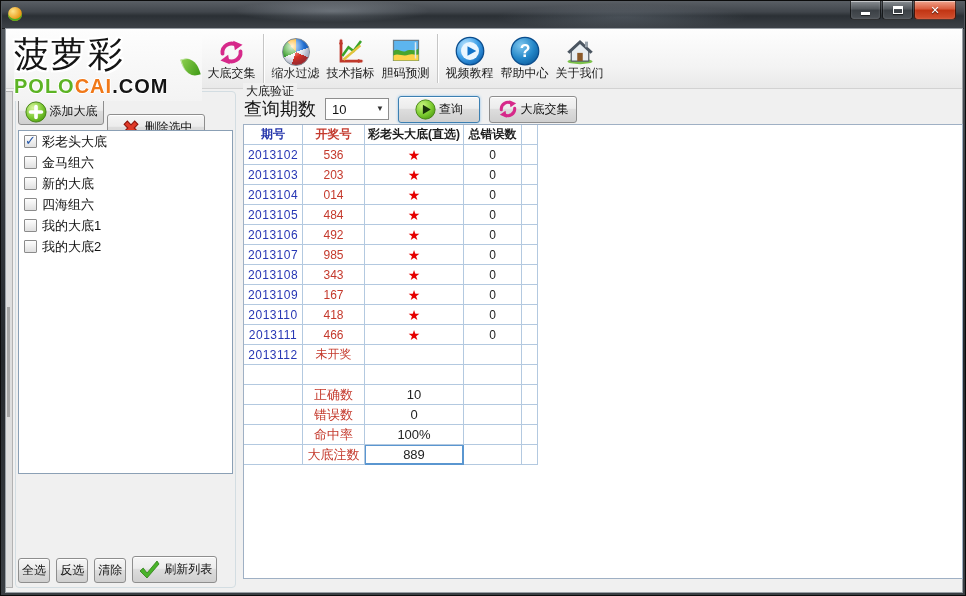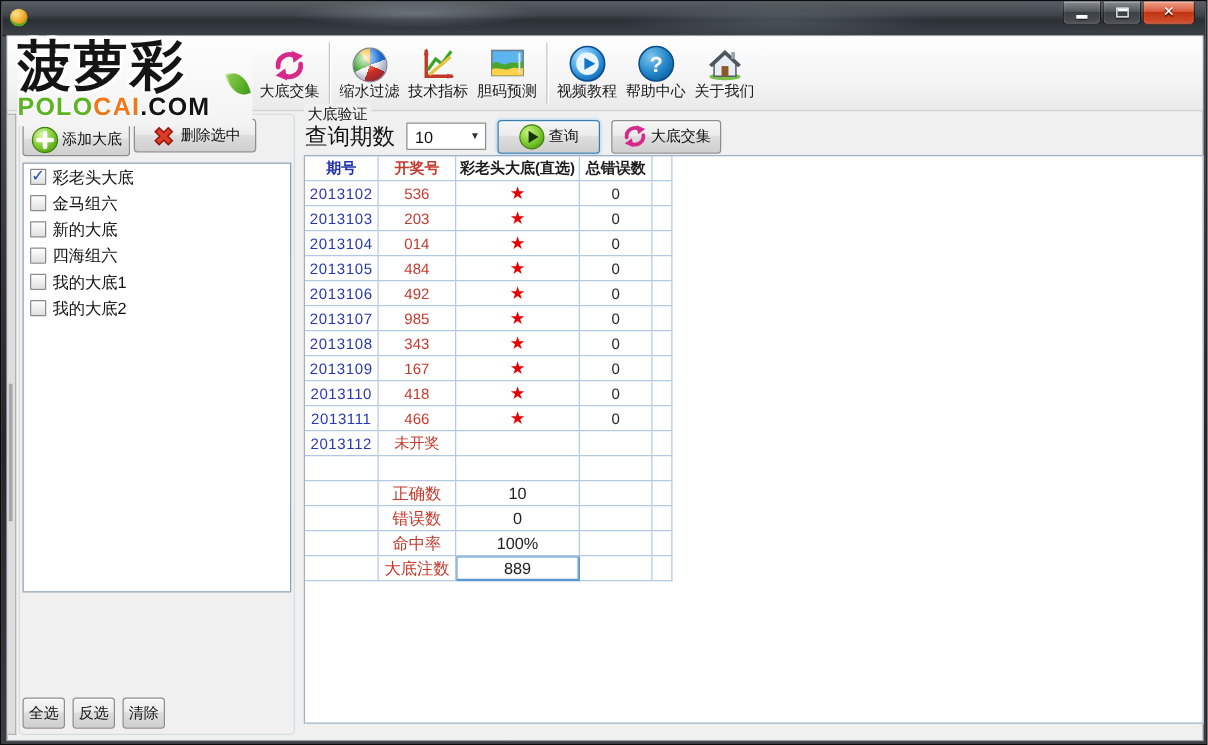--- a/index.html
+++ b/index.html
@@ -37,42 +37,42 @@
   .tb-label{font-size:12px;color:#1a1a1a;line-height:15px;white-space:nowrap;}
   .tb-sep{width:1px;background:#c6c6c6;margin:5px 4px;box-shadow:1px 0 0 #fff;}
   .globe{display:block;width:28px;height:28px;border-radius:50%;border:1px solid #7b8894;
     background:
       radial-gradient(circle at 35% 28%, rgba(255,255,255,.85), rgba(255,255,255,0) 48%),
       conic-gradient(#2277dd 0 70deg,#e9eef2 70deg 115deg,#dd3322 115deg 200deg,#f4f6f8 200deg 245deg,#44aa33 245deg 320deg,#ffaa00 320deg 360deg);
     box-shadow:inset -3px -4px 5px rgba(10,20,80,.30);}
   
   .logo{position:absolute;left:8px;top:2px;width:188px;height:70px;z-index:6;
     background:linear-gradient(180deg,#fdfdfd,#f3f3f3);}
-  .logo-cn{font-size:43px;line-height:45px;font-weight:bold;color:#141414;letter-spacing:2px;white-space:nowrap;
+  .logo-cn{font-size:35px;line-height:45px;font-weight:normal;color:#141414;letter-spacing:2px;white-space:nowrap;
     text-shadow:-2px 0 0 #fff,2px 0 0 #fff,0 -2px 0 #fff,0 2px 0 #fff,-2px -2px 0 #fff,2px 2px 0 #fff,-2px 2px 0 #fff,2px -2px 0 #fff;}
   .logo-en{font-size:20px;font-weight:900;line-height:21px;letter-spacing:1px;white-space:nowrap;
     text-shadow:-1px 0 0 #fff,1px 0 0 #fff,0 -1px 0 #fff,0 1px 0 #fff;}
   .logo-en .polo{color:#5cb324;}.logo-en .cai{color:#f07818;}.logo-en .com{color:#141414;}
   .logo-leaf{position:absolute;right:4px;top:26px;width:15px;height:20px;background:linear-gradient(135deg,#8fd14f,#3f9a17);
     border-radius:0 80% 0 80%;transform:rotate(-18deg);box-shadow:inset 1px 1px 0 rgba(255,255,255,.5);}
   
   .splitter{position:absolute;left:0;top:62px;width:7px;height:497px;background:#dedede;
     border:1px solid #b2b2b2;border-left:none;}
   .splitter-handle{position:absolute;left:1px;top:215px;width:3px;height:110px;background:#a6a6a6;}
   
   .left-group{position:absolute;left:9px;top:62px;width:221px;height:497px;
     border:1px solid #d3dde2;border-radius:4px;}
   .main-group{position:absolute;left:232px;top:62px;width:722px;height:497px;}
   .group-label{position:absolute;top:-8px;left:5px;background:#f0f0f0;padding:0 3px;font-size:12px;color:#1a1a1a;z-index:2;white-space:nowrap;}
   
   .btn{display:flex;align-items:center;justify-content:center;gap:3px;font-size:12px;color:#111;
     font-family:inherit;background:linear-gradient(180deg,#f5f5f5,#ececec 45%,#dddddd 50%,#cfcfcf);
     border:1px solid #8e8e8e;border-radius:3px;box-shadow:inset 0 1px 0 #fff;cursor:pointer;white-space:nowrap;padding:0;}
   .add-btn{position:absolute;left:2px;top:6px;width:86px;height:27px;}
-  .del-btn{position:absolute;left:91px;top:3px;width:98px;height:27px;}
+  .del-btn{position:absolute;left:91px;top:22px;width:98px;height:27px;}
   .ic{display:flex;align-items:center;justify-content:center;flex:none;}
   
   .listbox{position:absolute;left:2px;top:38px;width:215px;height:344px;background:#fff;
     border:1px solid #8ba0b5;overflow:hidden;}
   .list-item{height:21px;display:flex;align-items:center;gap:5px;padding-left:5px;font-size:13px;color:#111;cursor:pointer;}
   .cb{width:13px;height:13px;border:1px solid #8b8b8b;background:linear-gradient(180deg,#fefefe,#e0e0e0);
     position:relative;flex:none;border-radius:1px;}
   .cb.checked::after{content:"✓";position:absolute;left:0px;top:-3px;font-size:13px;font-weight:bold;color:#2456a8;}
   .left-footer{position:absolute;left:2px;right:18px;bottom:4px;height:27px;display:flex;gap:6px;align-items:flex-end;}
   .btn.small{width:34px;height:25px;}
@@ -283,20 +283,28 @@
           </div>
           <div class="list-item">
             <span class="cb"></span>
             <span>我的大底2</span>
           </div>
         </div>
       <div class="left-footer">
         <button class="btn small">全选</button>
         <button class="btn small">反选</button>
         <button class="btn small">清除</button>
+        <button class="btn refresh-btn">
+          <span class="ic">
+              <svg width="24" height="24" viewBox="0 0 24 24">
+                <path d="M3 13 L6.2 10 L10 15 L20 3 L22 6 L10 20 Z" fill="#49b32a" stroke="#2f7f16" stroke-width="0.8"></path>
+              </svg>
+            </span>
+          <span>刷新列表</span>
+        </button>
       </div>
     </div>
 
     <div class="main-group">
       <div class="group-label">大底验证</div>
       <div class="controls">
         <span class="ctl-label">查询期数</span>
         <div class="select">
           <span>10</span>
           <span class="sel-arrow">▼</span>

